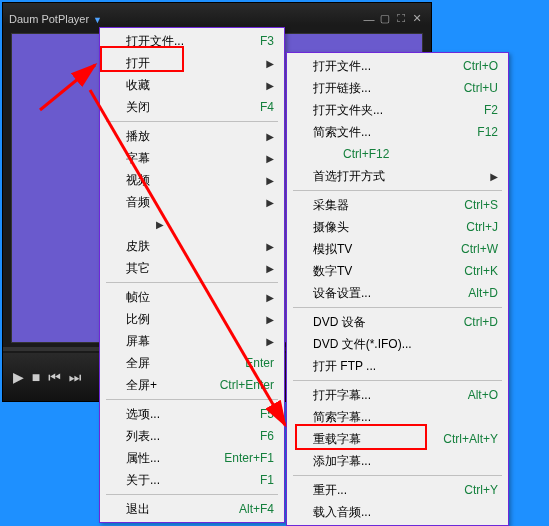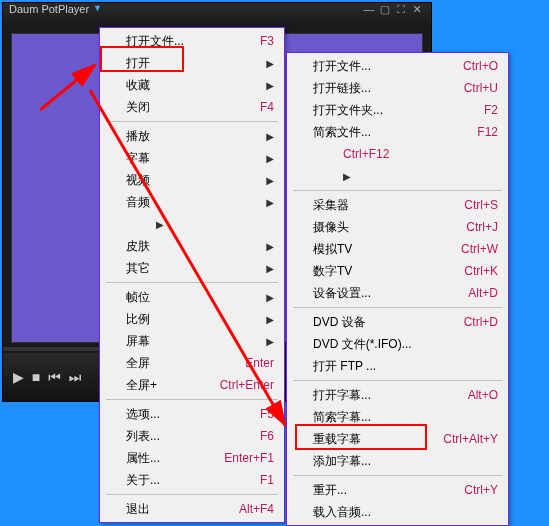--- a/index.html
+++ b/index.html
@@ -19,21 +19,21 @@
     width: 430px;
     height: 400px;
     background: #1a1a1a;
     border: 1px solid #000;
   }
   .titlebar {
     height: 22px;
     background: linear-gradient(#2a2a2a, #1a1a1a);
     color: #ccc;
     display: flex;
-    align-items: flex-start;
+    align-items: flex-end;
     padding: 0 6px;
     font-size: 11px;
   }
   .titlebar .spacer { flex: 1; }
   .titlebar .winbtn { width: 16px; text-align: center; color: #aaa; cursor: pointer; }
   .dropdown-arrow { color: #4fa3ff; margin-left: 4px; font-size: 9px; }
   .video-area {
     margin: 8px;
     height: 310px;
     background: #6a5acd;
@@ -64,21 +64,21 @@
     display: flex;
     align-items: center;
     height: 22px;
     padding: 0 8px 0 24px;
     color: #000;
     white-space: nowrap;
     position: relative;
     cursor: default;
   }
   .menu-item .label { flex: 1; }
-  .menu-item .shortcut { color: #be185d; margin-left: 30px; }
+  .menu-item .shortcut { color: #15803d; margin-left: 30px; }
   .menu-item .sub-arrow { margin-left: 30px; color: #333; font-size: 10px; }
   .menu-sep {
     height: 1px;
     background: #c0c0c0;
     margin: 3px 4px;
   }
   .menu1 { top: 27px; left: 99px; width: 186px; }
   .menu2 { top: 52px; left: 286px; width: 223px; }
   .highlight-box {
     position: absolute;
@@ -217,20 +217,21 @@
       <span class="shortcut">F2</span>
     </div>
     <div class="menu-item">
       <span class="label">简索文件...</span>
       <span class="shortcut">F12</span>
     </div>
     <div class="menu-item">
       <span class="shortcut">Ctrl+F12</span>
     </div>
     <div class="menu-item">
+      <span class="label">首选打开方式</span>
       <span class="sub-arrow">▶</span>
     </div>
     <div class="menu-sep"></div>
     <div class="menu-item">
       <span class="label">采集器</span>
       <span class="shortcut">Ctrl+S</span>
     </div>
     <div class="menu-item">
       <span class="label">摄像头</span>
       <span class="shortcut">Ctrl+J</span>

